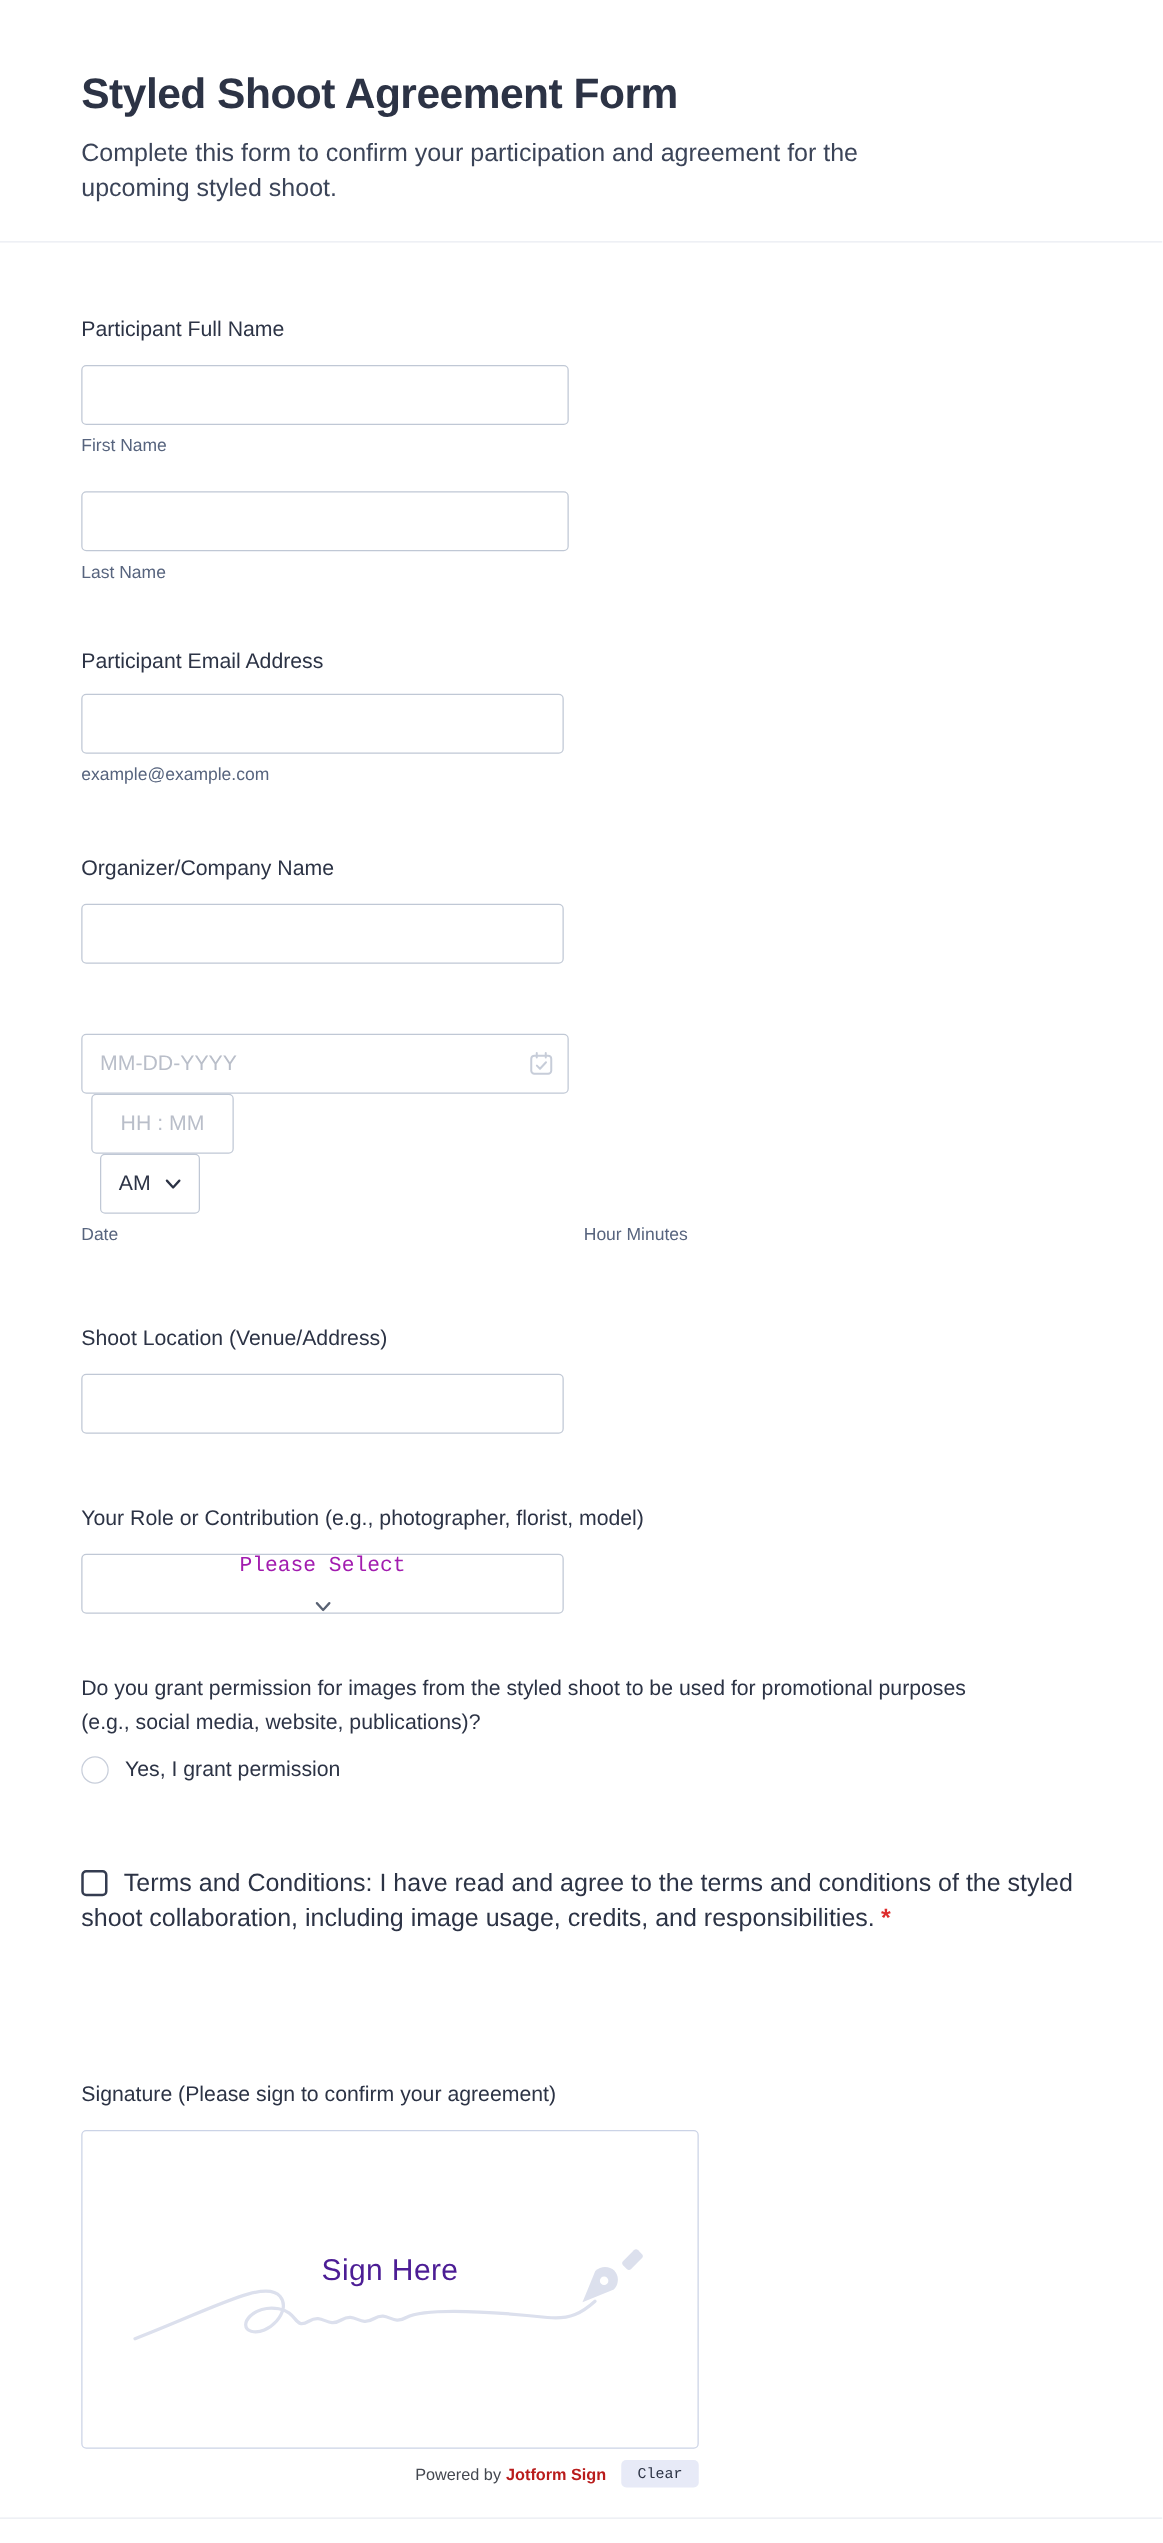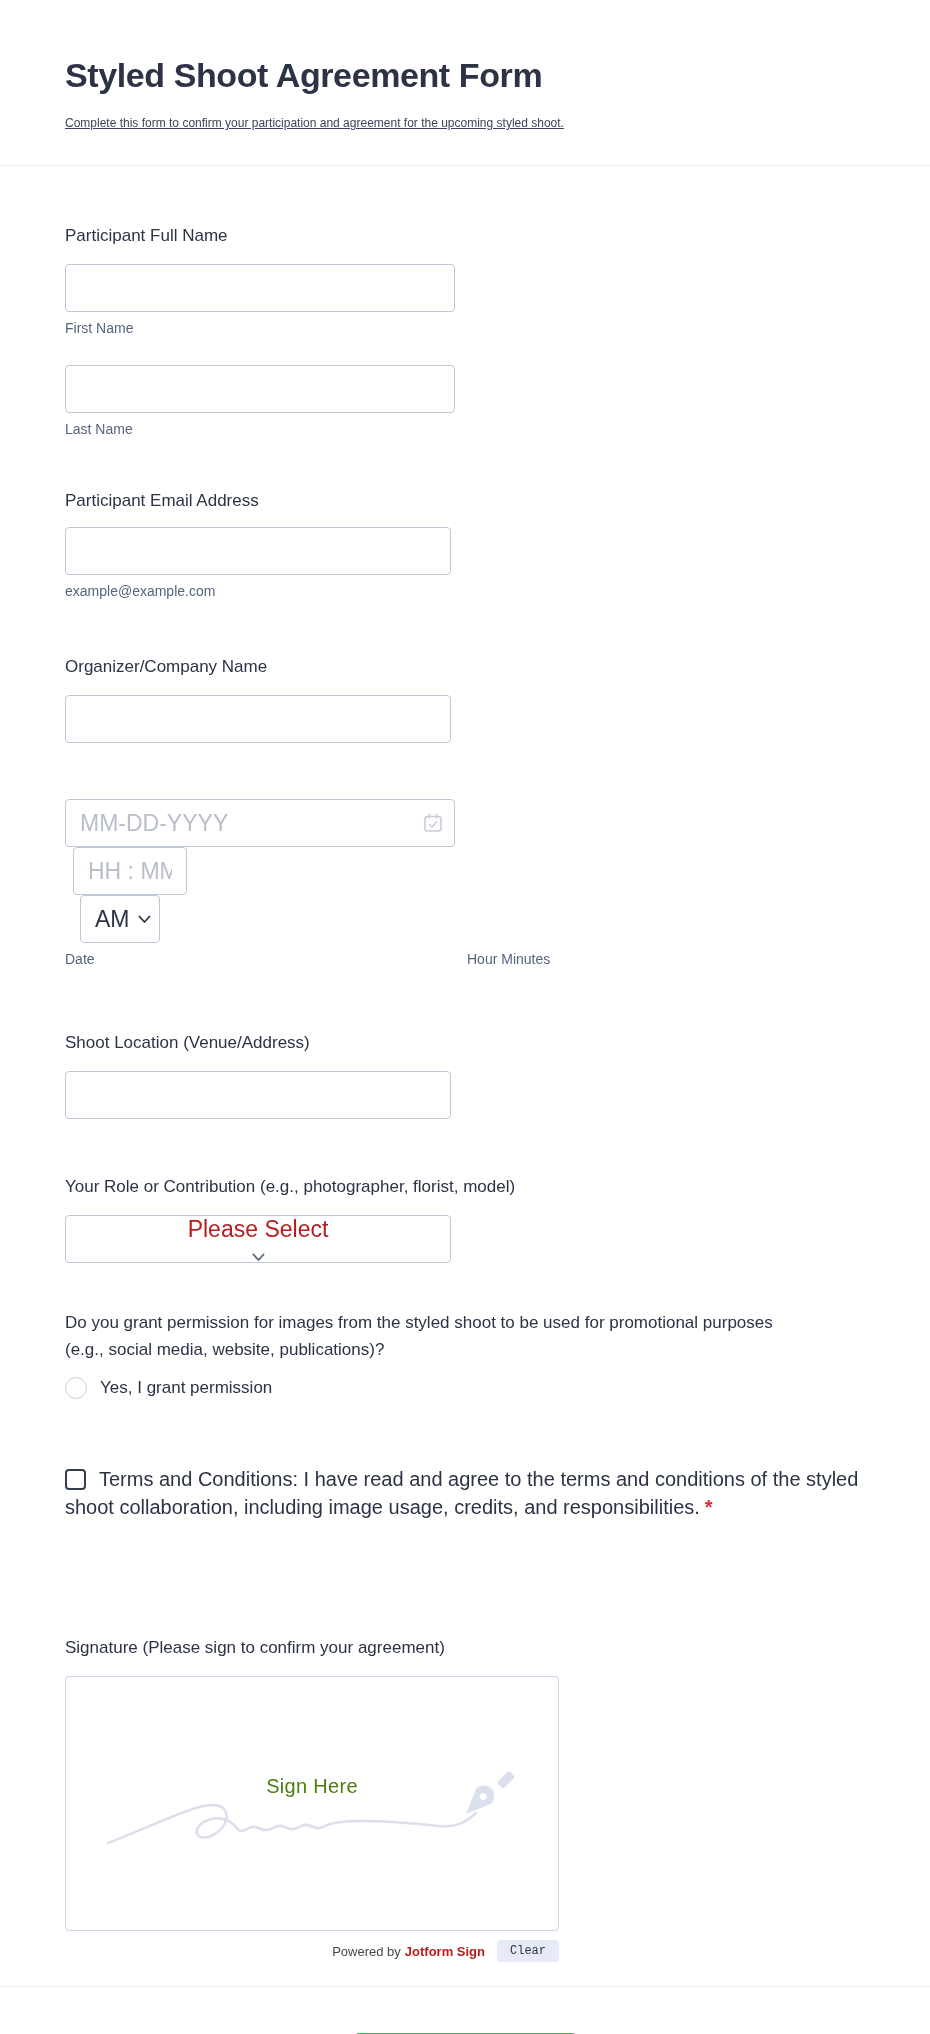--- a/index.html
+++ b/index.html
@@ -6,31 +6,31 @@
   html,body { background:#ffffff; }
   body {
     width: 930px; height: 2034px; margin: 0 auto;
     font-family: "Liberation Sans", "DejaVu Sans", sans-serif;
     color: #2c3345; overflow: hidden; position: relative;
   }
 
   
   .form-header { padding: 56px 65px 0 65px; }
   .form-title { font-size: 34px; font-weight: 700; letter-spacing: -0.4px; color:#2c3345; }
-  .form-subtitle { margin-top: 14px; font-size: 12px; line-height: 28px; color:#3b4458; max-width: 700px; font-weight: 400; text-decoration: underline; }
+  .form-subtitle { margin-top: 14px; font-size: 20px; line-height: 28px; color:#3b4458; max-width: 700px; font-weight: 400; }
   .hdr-wrap { border-bottom: 1px solid #e9ecf2; padding-bottom: 28px; }
 
   
   .form-body { padding: 0 65px; }
   .field-group { margin-top: 56px; }
   .field-label { font-size: 17px; font-weight: 500; color:#2c3345; line-height: 24px; }
 
   .input, .select-box {
     height: 48px; border: 1px solid #c0c8d5; border-radius: 4px; background: #fff;
-    font-family: inherit; font-size: 23px; color:#2c3345; padding: 0 14px; outline: none;
+    font-family: inherit; font-size: 17px; color:#2c3345; padding: 0 14px; outline: none;
   }
   .input::placeholder { color:#b9bec9; opacity:1; }
 
   .row { display: flex; }
   .mt-input { margin-top: 16px; flex-direction: column; }
 
   .sublabel { margin-top: 8px; font-size: 14px; color:#57647e; }
 
   
   .name-row { gap: 29px; }
@@ -46,21 +46,21 @@
   .time-input { width: 114px; margin-left: 8px; text-align: center; }
   .ampm-select {
     width: 80px; margin-left: 15px; display:flex; align-items:center; justify-content:center;
     gap: 8px; cursor: pointer; font-weight: 500;
   }
   .date-sublabel-row { display:flex; margin-top: 8px; font-size: 14px; color:#57647e; }
   .date-sublabel-row .s1 { width: 402px; }
 
   
   .select-box { display:flex; align-items:center; justify-content:space-between; cursor:pointer; }
-  .select-placeholder { color:#b91c1c; }
+  .select-placeholder { color:#a21caf;font-family:Liberation Mono, monospace; }
   .chev { width: 13px; height: 9px; flex: none; }
 
   
   .question-label { max-width: 745px; line-height: 27px; }
   .radio-option { display:flex; align-items:center; margin-top: 14px; cursor: pointer; }
   .radio-circle {
     width: 22px; height: 22px; border-radius: 50%; border: 1.5px solid #c9cfdb;
     background:#fff; flex: none; margin-right: 13px;
   }
   .radio-text { font-size: 17px; color:#2c3345; }
@@ -75,21 +75,21 @@
   .required-star { color: #dd2c2c; font-weight: 700; margin-left: 5px; }
 
   
   .sig-group { margin-top: 115px; }
   .sig-pad {
     margin-top: 16px; width: 494px; height: 255px; border: 1px solid #cbd3e6;
     border-radius: 4px; position: relative; background: #fff; cursor: crosshair;
   }
   .sign-here {
     position: absolute; top: 98px; left: 0; width: 100%; text-align: center;
-    font-size: 20px; color: #4d7c0f; letter-spacing: 0.3px;
+    font-size: 24px; color: #4c1d95; letter-spacing: 0.3px;
   }
   .sig-art { position: absolute; left: 34px; top: 92px; pointer-events: none; }
   .sig-footer {
     width: 494px; display: flex; justify-content: flex-end; align-items: center;
     margin-top: 9px; font-size: 13px; color: #444850;
   }
   .brand-green { font-weight: 700; color: #b91c1c; margin-left: 4px; }
   .clear-btn {
     margin-left: 12px; border: none; background: #e7eaf7; color: #2c3345;
     font-family: Liberation Mono, monospace; font-size: 12px; padding: 4px 13px; border-radius: 4px; cursor: pointer;

